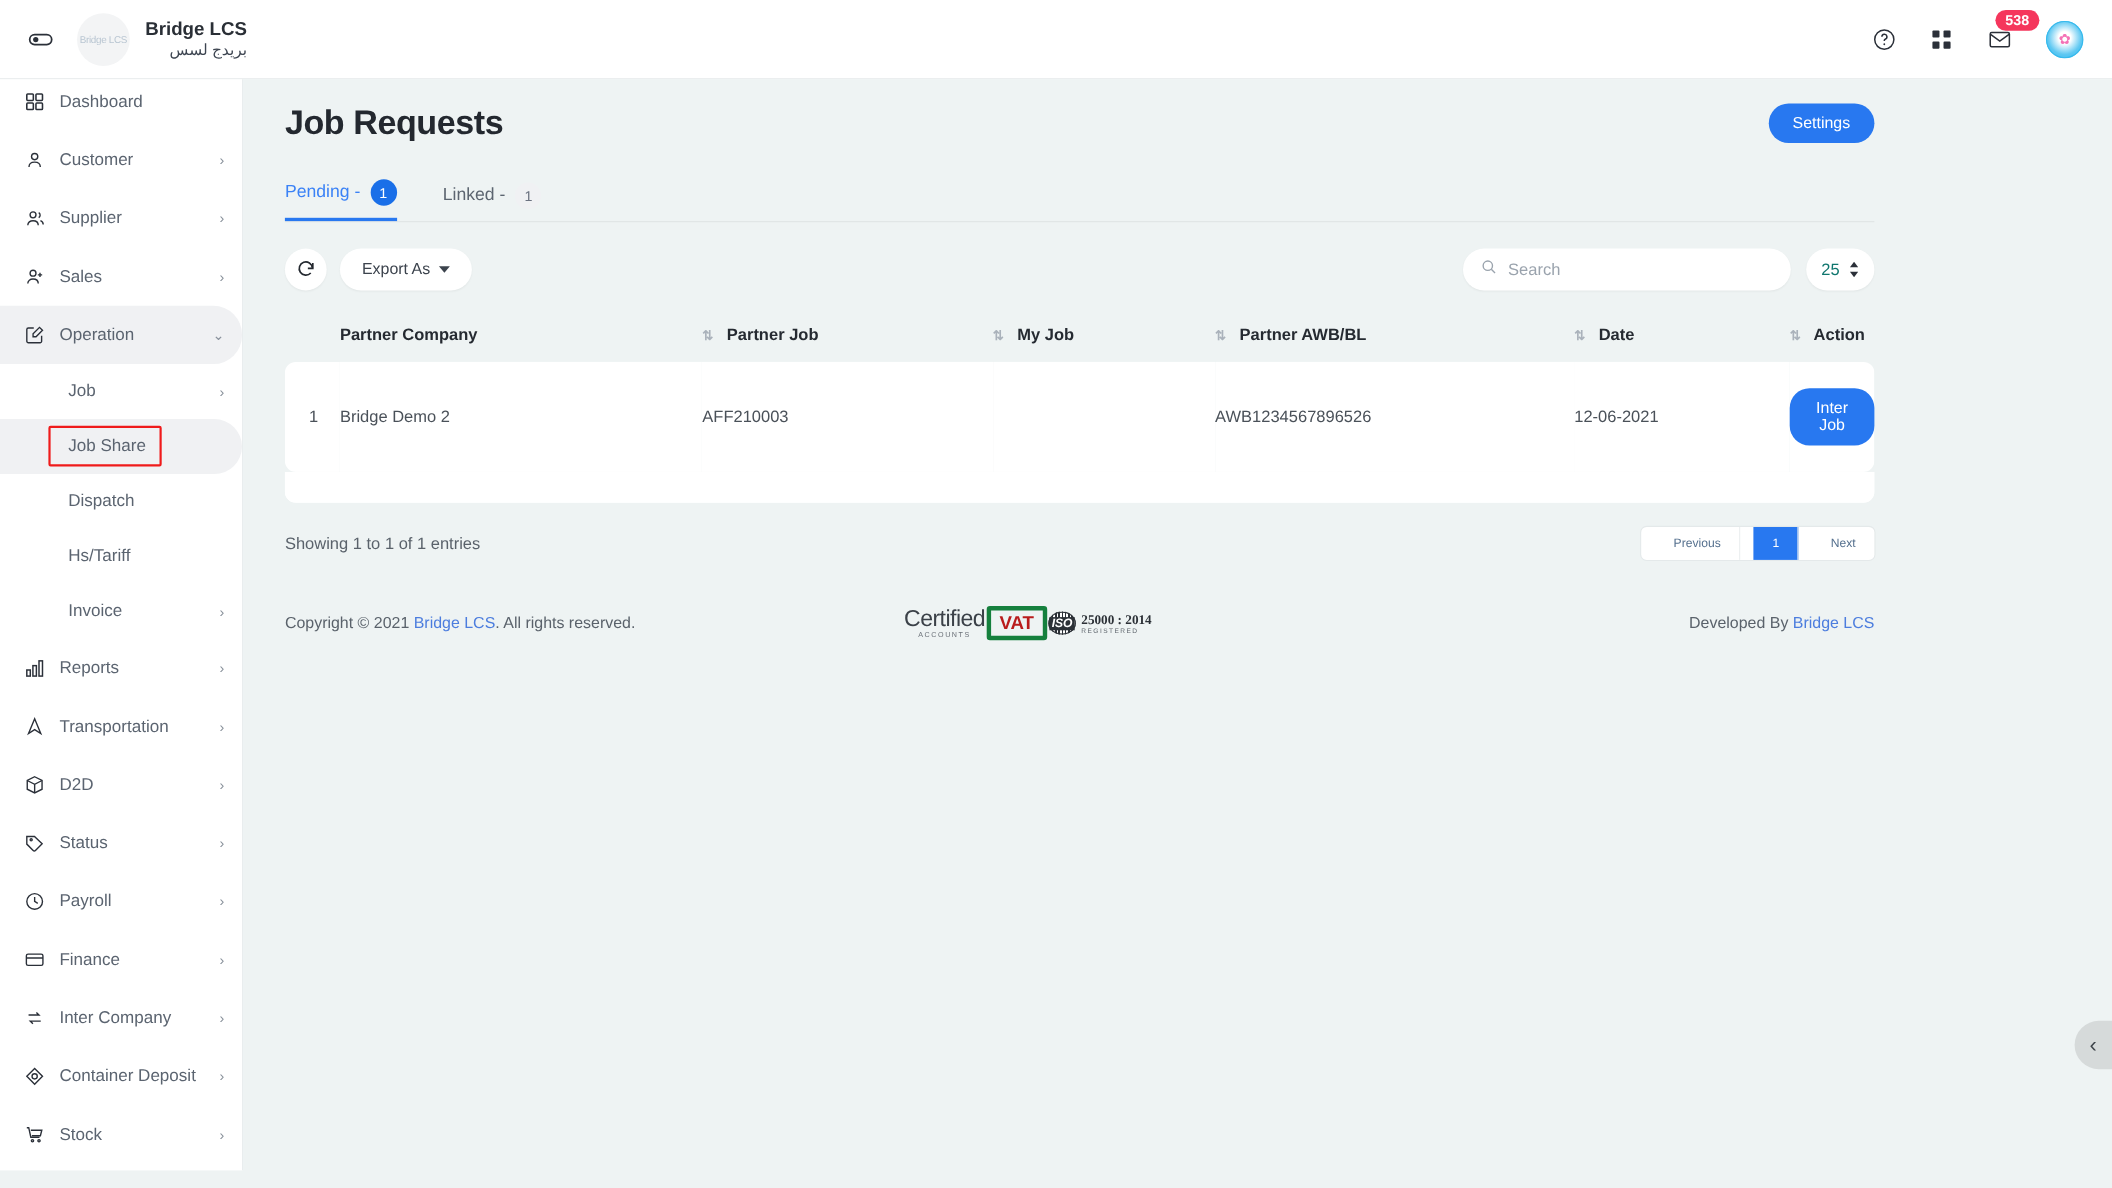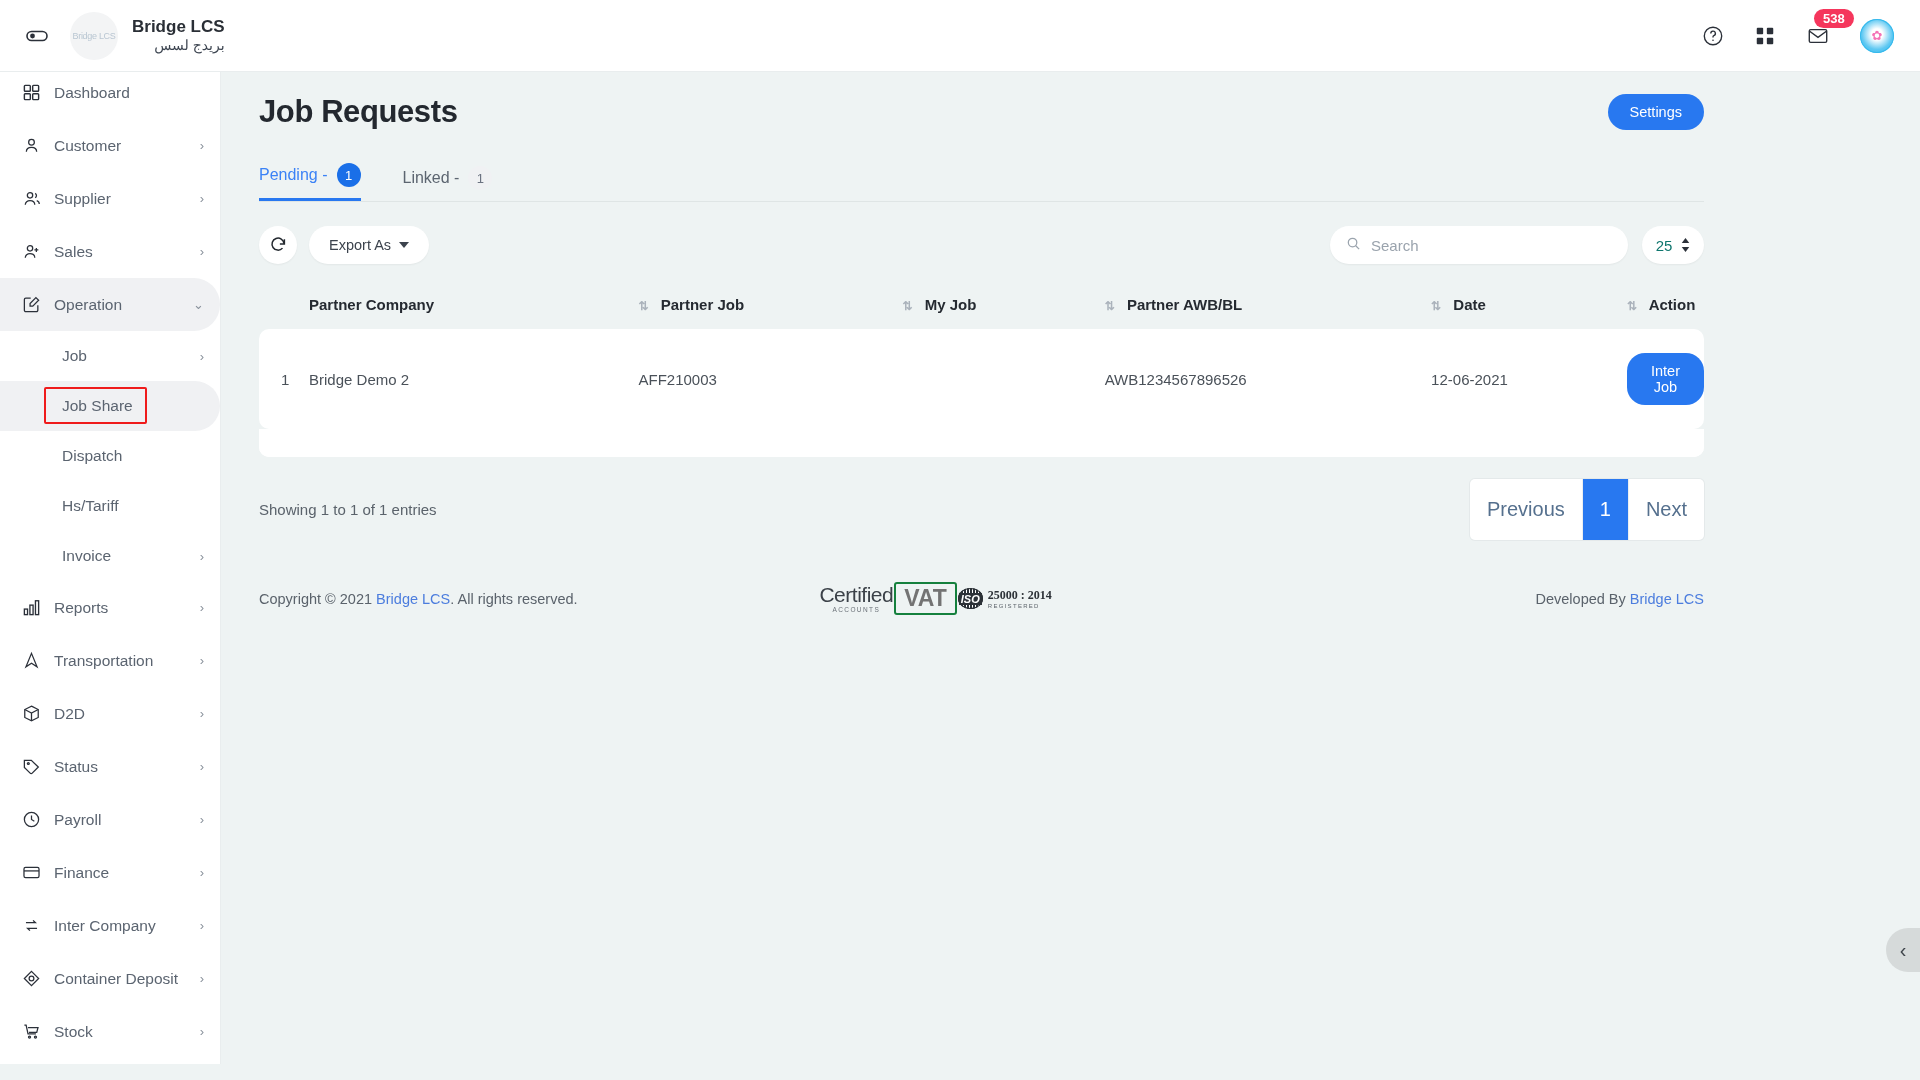--- a/index.html
+++ b/index.html
@@ -161,39 +161,40 @@
     padding: 10px 24px; font-size: 14.5px; cursor: pointer; font-family: inherit;
   }
 
   .table-foot { display: flex; align-items: center; margin-top: 22px; }
   .entries-info { font-size: 15px; color: #5a626b; }
   .pager {
     margin-left: auto; display: flex; background: #fff; border-radius: 5px;
     overflow: hidden; box-shadow: 0 0 0 1px #e4e9ea;
   }
   .pager div {
-    padding: 19px 17px; font-size: 20px; color: #55708e; cursor: pointer;
+    padding: 9px 17px; font-size: 11px; color: #55708e; cursor: pointer;
     border-right: 1px solid #eceff0;
+    margin-left: 12px;
   }
   .pager div:last-child { border-right: none; }
   .pager .page-active { background: #2878f0; color: #fff; }
 
   
   .footer {
     display: flex; align-items: center; margin-top: 42px;
     font-size: 14.5px; color: #5a626b;
   }
   .footer .link { color: #4c7dde; cursor: pointer; }
   .certs { margin-left: auto; margin-right: auto; display: flex; align-items: center; gap: 1px; }
   .cert-certified { display: flex; flex-direction: column; align-items: center; line-height: 1; }
   .cert-certified .big { font-size: 21px; color: #3b4148; letter-spacing: -.5px; }
   .cert-certified .small { font-size: 6.5px; color: #6b7178; letter-spacing: 1.4px; margin-top: 2px; }
   .cert-vat {
-    border: 2px solid #15803d; border-radius: 3px; padding: 3px 8px;
-    font-size: 23px; font-weight: bold; color: #737373; line-height: 1;
+    border: 4px solid #15803d; border-radius: 3px; padding: 3px 8px;
+    font-size: 17px; font-weight: bold; color: #b91c1c; line-height: 1;
   }
   .cert-iso { display: flex; align-items: center; gap: 5px; }
   .iso-globe {
     width: 25px; height: 21px; border-radius: 50%;
     background: repeating-linear-gradient(90deg,#2c3137 0 1.5px,#fff 1.5px 3px);
     display: flex; align-items: center; justify-content: center;
     font-size: 11px; font-weight: bold; color: #fff;
     box-shadow: inset 0 0 0 1px #2c3137;
   }
   .iso-globe span { background: #2c3137; padding: 0 2px; font-style: italic; }

